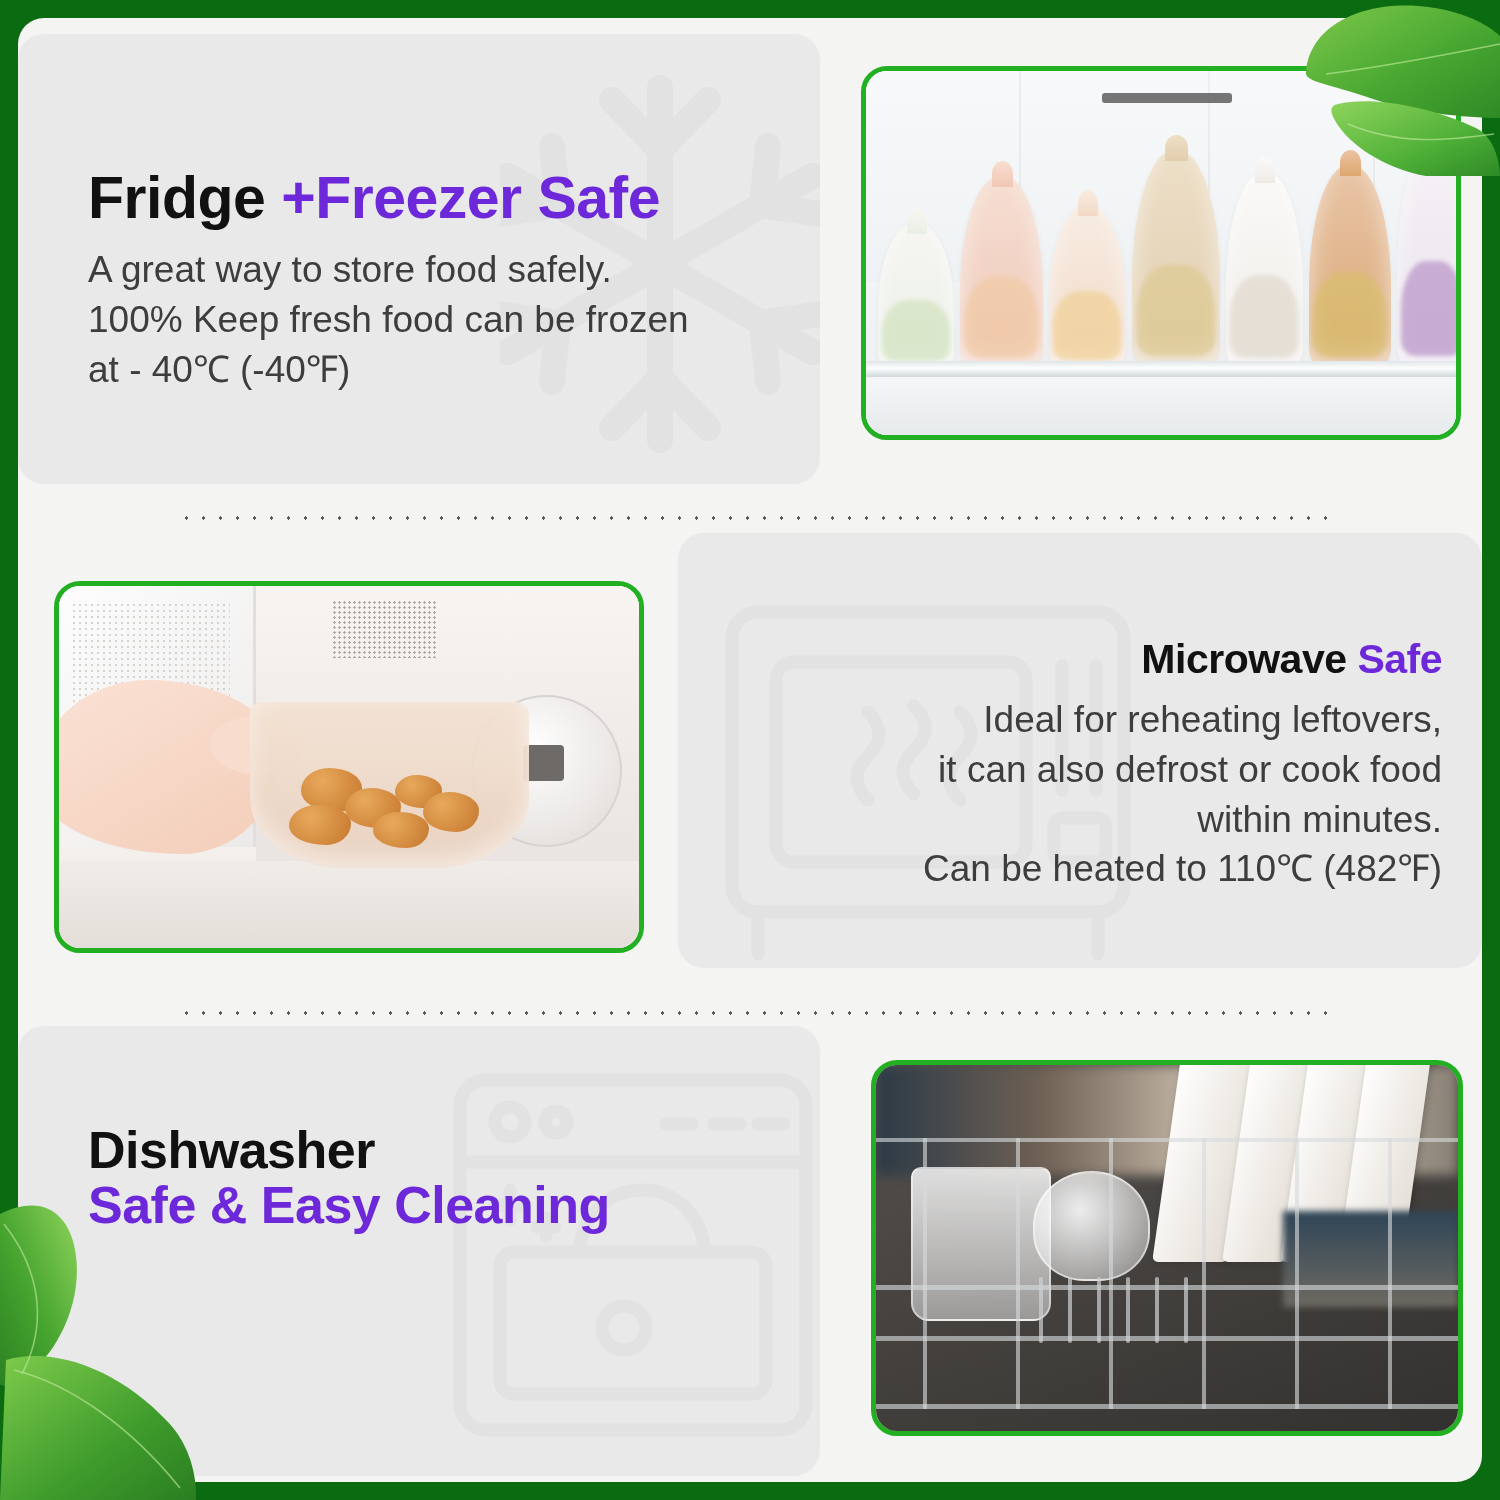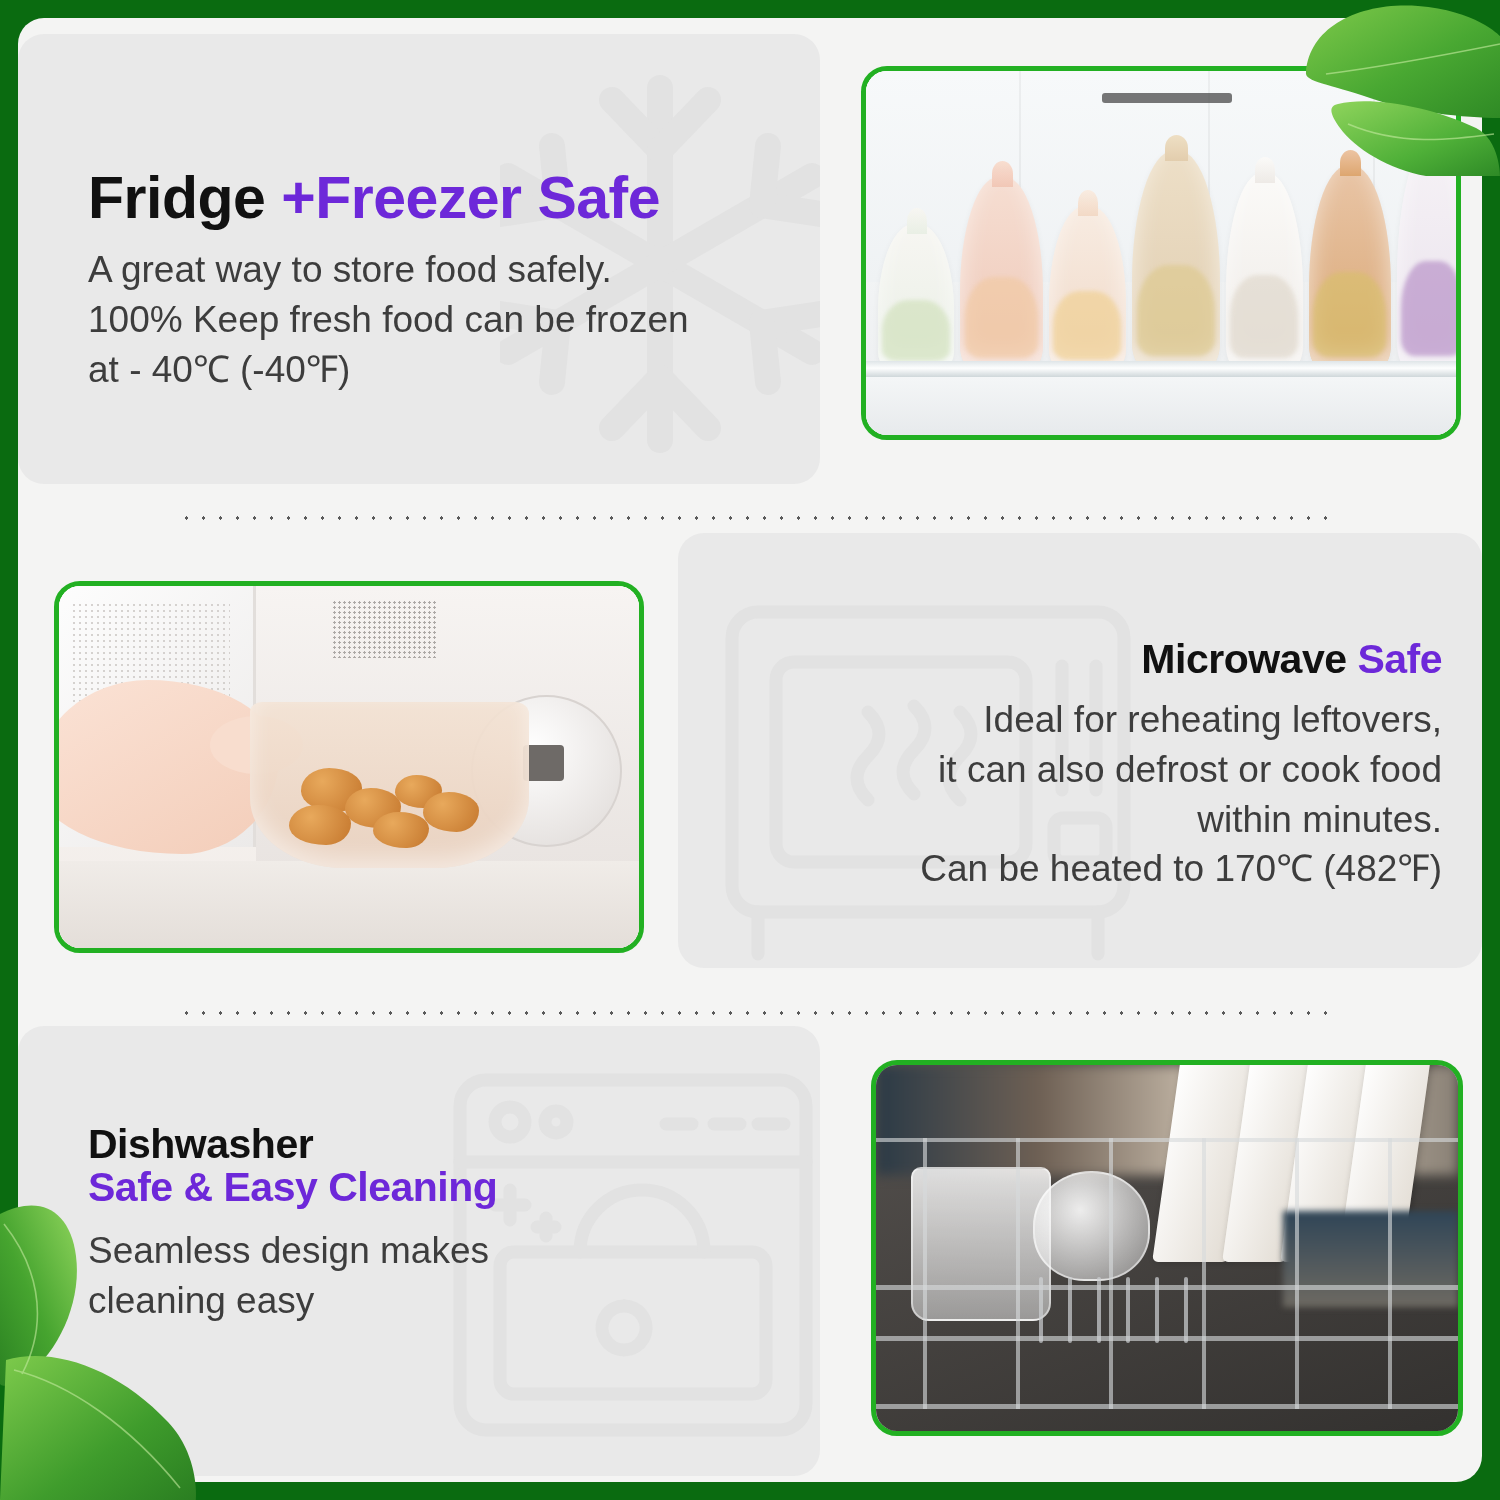--- a/index.html
+++ b/index.html
@@ -77,21 +77,21 @@
   
   #panel2-card{ left:660px; top:515px; width:804px; height:435px; }
   #panel2-text{ position:absolute; right:40px; top:620px; width:740px; text-align:right; }
   #panel2-text .headline{ font-size:41px; margin-bottom:14px; }
   #panel2-text .body-text{ font-size:37px; }
   #photo2{ left:36px; top:563px; width:590px; height:372px; }
 
   
   #panel3-card{ left:0px; top:1008px; width:802px; height:450px; }
   #panel3-text{ position:absolute; left:70px; top:1105px; width:740px; }
-  #panel3-text .headline{ font-size:41px; line-height:1.06; }
+  #panel3-text .headline{ font-size:52px; line-height:1.06; }
   #panel3-text .body-text{ font-size:37px; margin-top:16px; }
   #photo3{ left:853px; top:1042px; width:592px; height:376px; }
 
   
   .watermark{ position:absolute; opacity:1; pointer-events:none; }
   #wm-snowflake{ left:482px; top:36px; width:320px; height:420px; }
   #wm-microwave{ left:700px; top:576px; width:420px; height:378px; }
   #wm-dishwasher{ left:430px; top:1048px; width:370px; height:390px; }
 
   
@@ -329,21 +329,21 @@
     </div>
 
     <div id="panel2-text">
       <div class="headline">
         <span>Microwave </span><span class="hl-green">Safe</span>
       </div>
       <div class="body-text">
         <div>Ideal for reheating leftovers,</div>
         <div>it can also defrost or cook food</div>
         <div>within minutes.</div>
-        <div>Can be heated to 170℃ (482℉)</div>
+        <div>Can be heated to 110℃ (482℉)</div>
       </div>
     </div>
 
     <div class="photo" id="photo2">
       <div class="ph-inner">
         <div class="mw-bg"></div>
         <div class="mw-cavity"></div>
         <div class="mw-vent"></div>
         <div class="mw-plate"></div>
         <div class="mw-hub"></div>
@@ -384,24 +384,20 @@
           <path d="M62 124 v30 M47 139 h30"></path>
           <path d="M98 152 v18 M89 161 h18"></path>
         </g>
       </svg>
     </div>
 
     <div id="panel3-text">
       <div class="headline">
         <div>Dishwasher</div>
         <div class="hl-green">Safe &amp; Easy Cleaning</div>
-      </div>
-      <div class="body-text">
-        <div>Seamless design makes</div>
-        <div>cleaning easy</div>
       </div>
     </div>
 
     <div class="photo" id="photo3">
       <div class="ph-inner">
         <div class="dw-bg"></div>
         <div class="dw-blur"></div>
         <div class="dw-plate" style="left:50%; width:13%;"></div>
         <div class="dw-plate" style="left:62%; width:11%;"></div>
         <div class="dw-plate" style="left:72%; width:11%;"></div>

